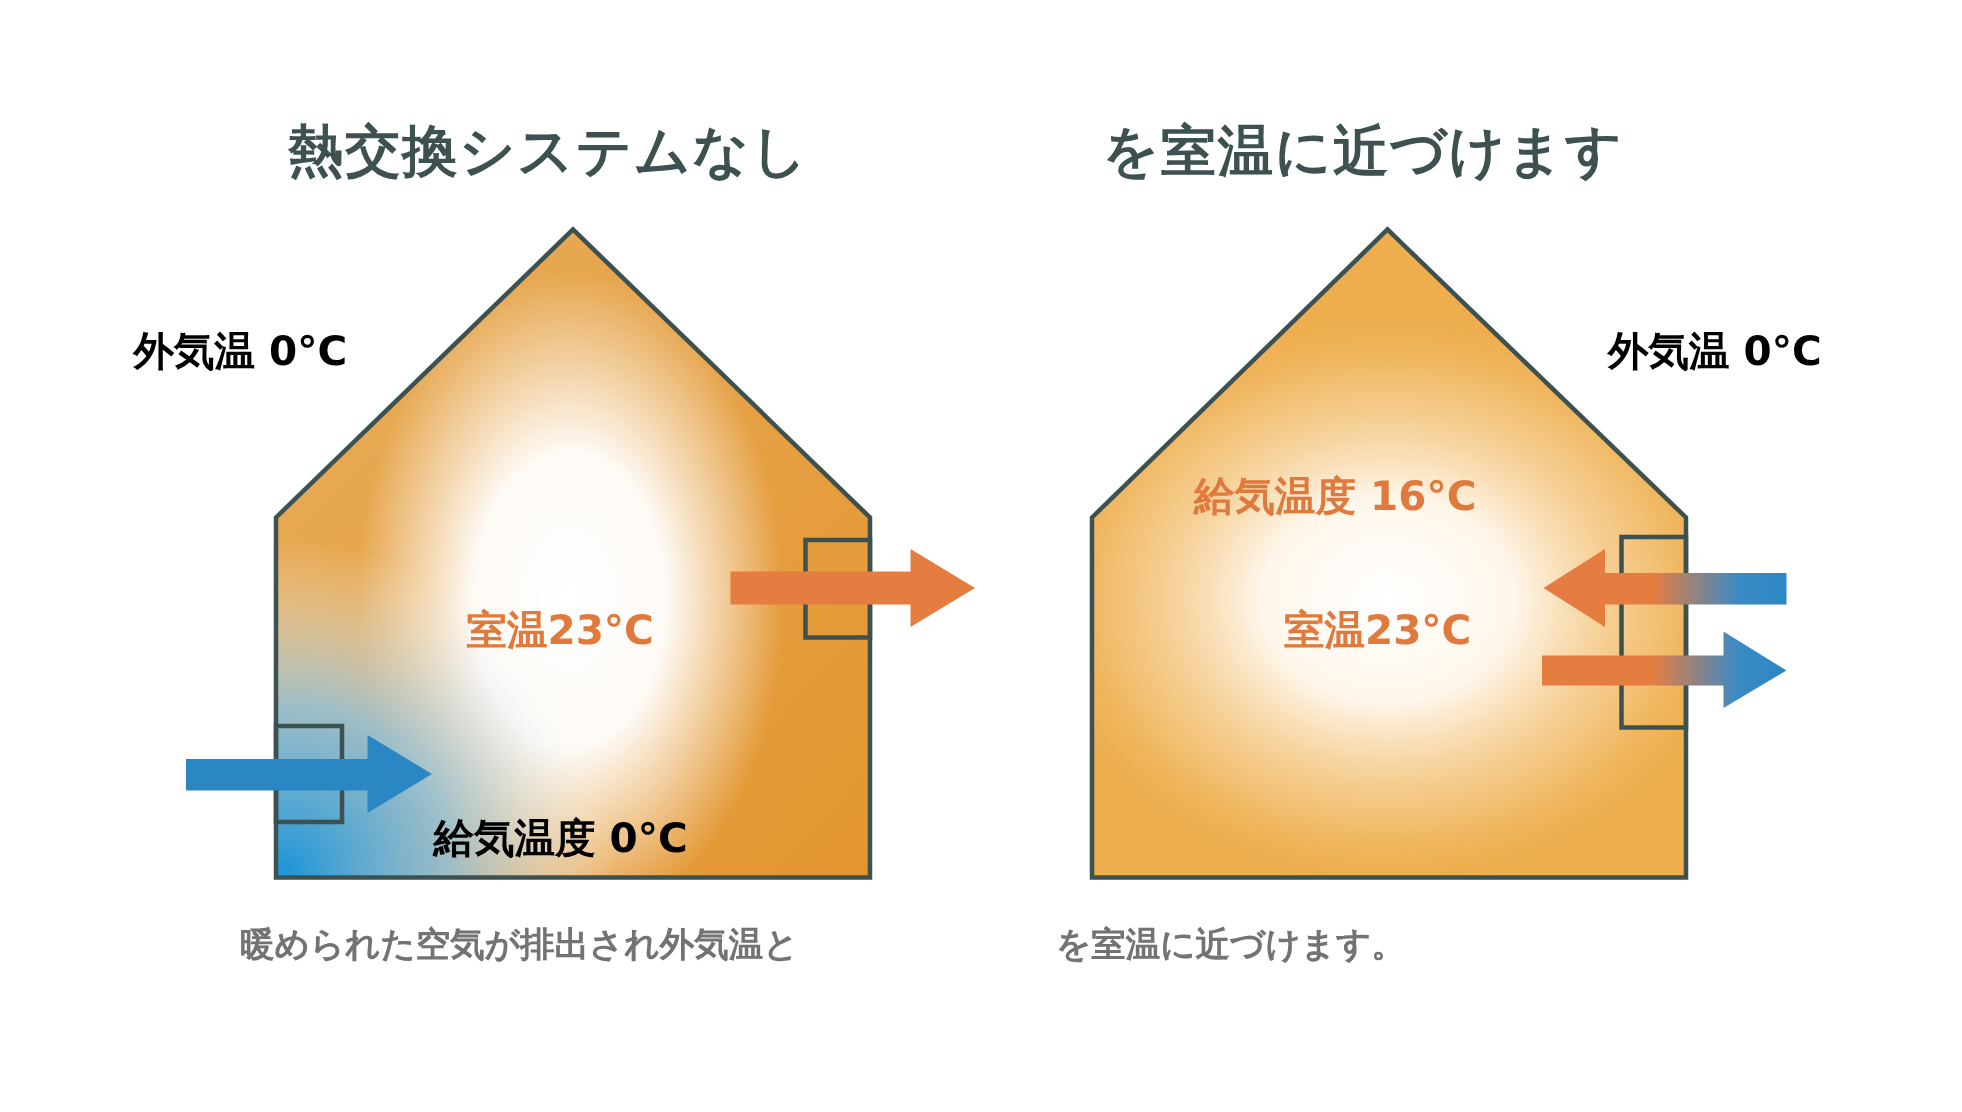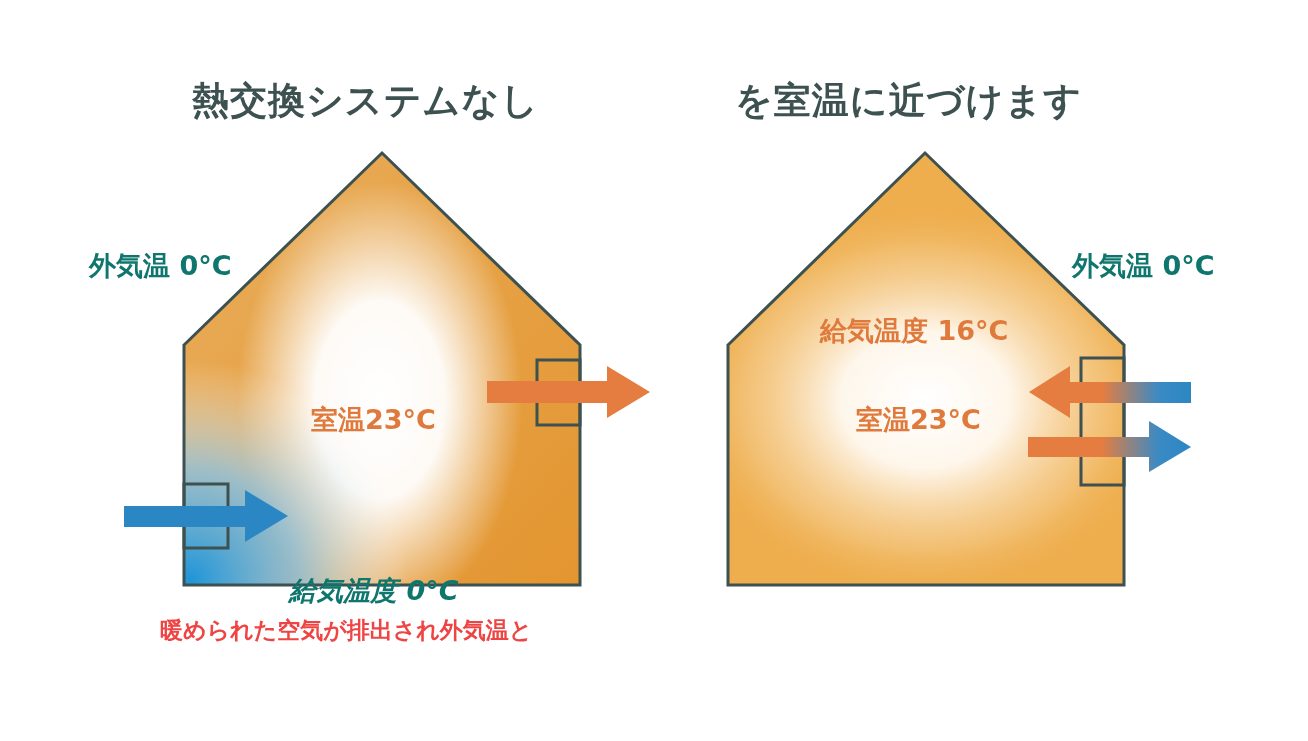--- a/index.html
+++ b/index.html
@@ -7,24 +7,24 @@
       width: 1308px; height: 741px; background: #ffffff; position: relative; overflow: hidden;
       font-family: "DejaVu Sans", "Liberation Sans", sans-serif;
     }
     .title {
       position: absolute; top: 76px; font-size: 37px; font-weight: bold; color: #3d5151;
       letter-spacing: 1px; white-space: nowrap; text-align: right;
     }
     .label {
       position: absolute; font-weight: bold; white-space: nowrap; font-size: 27px;
     }
-    .label.blue { color: #0f766e; margin-top: 32px; }
+    .label.blue { color: #000000; }
     .label.orange { color: #e07a3c; }
     .caption {
-      position: absolute; font-size: 23px; font-weight: bold; color: #ef4444; line-height: 40px;
+      position: absolute; font-size: 23px; font-weight: bold; color: #737373; line-height: 40px;
       white-space: nowrap;
     }
     svg.scene { position: absolute; left: 0; top: 0; }
   </style>
 </head>
 <body>
 
 <svg class="scene" width="1308" height="741" viewBox="0 0 1308 741">
   <defs>
 
@@ -94,23 +94,24 @@
 
     <g>
       <polygon fill="url(#arrowOB)" points="1028,437 1149,437 1149,421 1191,447 1149,472 1149,457 1028,457"></polygon>
     </g>
   </g>
 </svg>
 
 <div class="title" style="left:192px;">熱交換システムなし</div>
 <div class="label blue" style="left:89px; top:216px;">外気温 0°C</div>
 <div class="label orange" style="left:311px; top:402px;">室温23°C</div>
-<div class="label blue" style="left:289px; top:541px;font-style:italic;">給気温度 0°C</div>
+<div class="label blue" style="left:289px; top:541px;">給気温度 0°C</div>
 <div class="caption" style="left:160px; top:610px;">
   <div>暖められた空気が排出され外気温と</div>
 </div>
 
 <div class="title" style="left:735px;">を室温に近づけます</div>
 <div class="label blue" style="left:1072px; top:216px;">外気温 0°C</div>
-<div class="label orange" style="left:820px; top:313px;">給気温度 16°C</div>
+<div class="label orange" style="left:796px; top:313px;">給気温度 16°C</div>
 <div class="label orange" style="left:856px; top:402px;">室温23°C</div>
 <div class="caption" style="left:704px; top:610px;">
+  <div>を室温に近づけます。</div>
 </div>
 
 </body></html>

